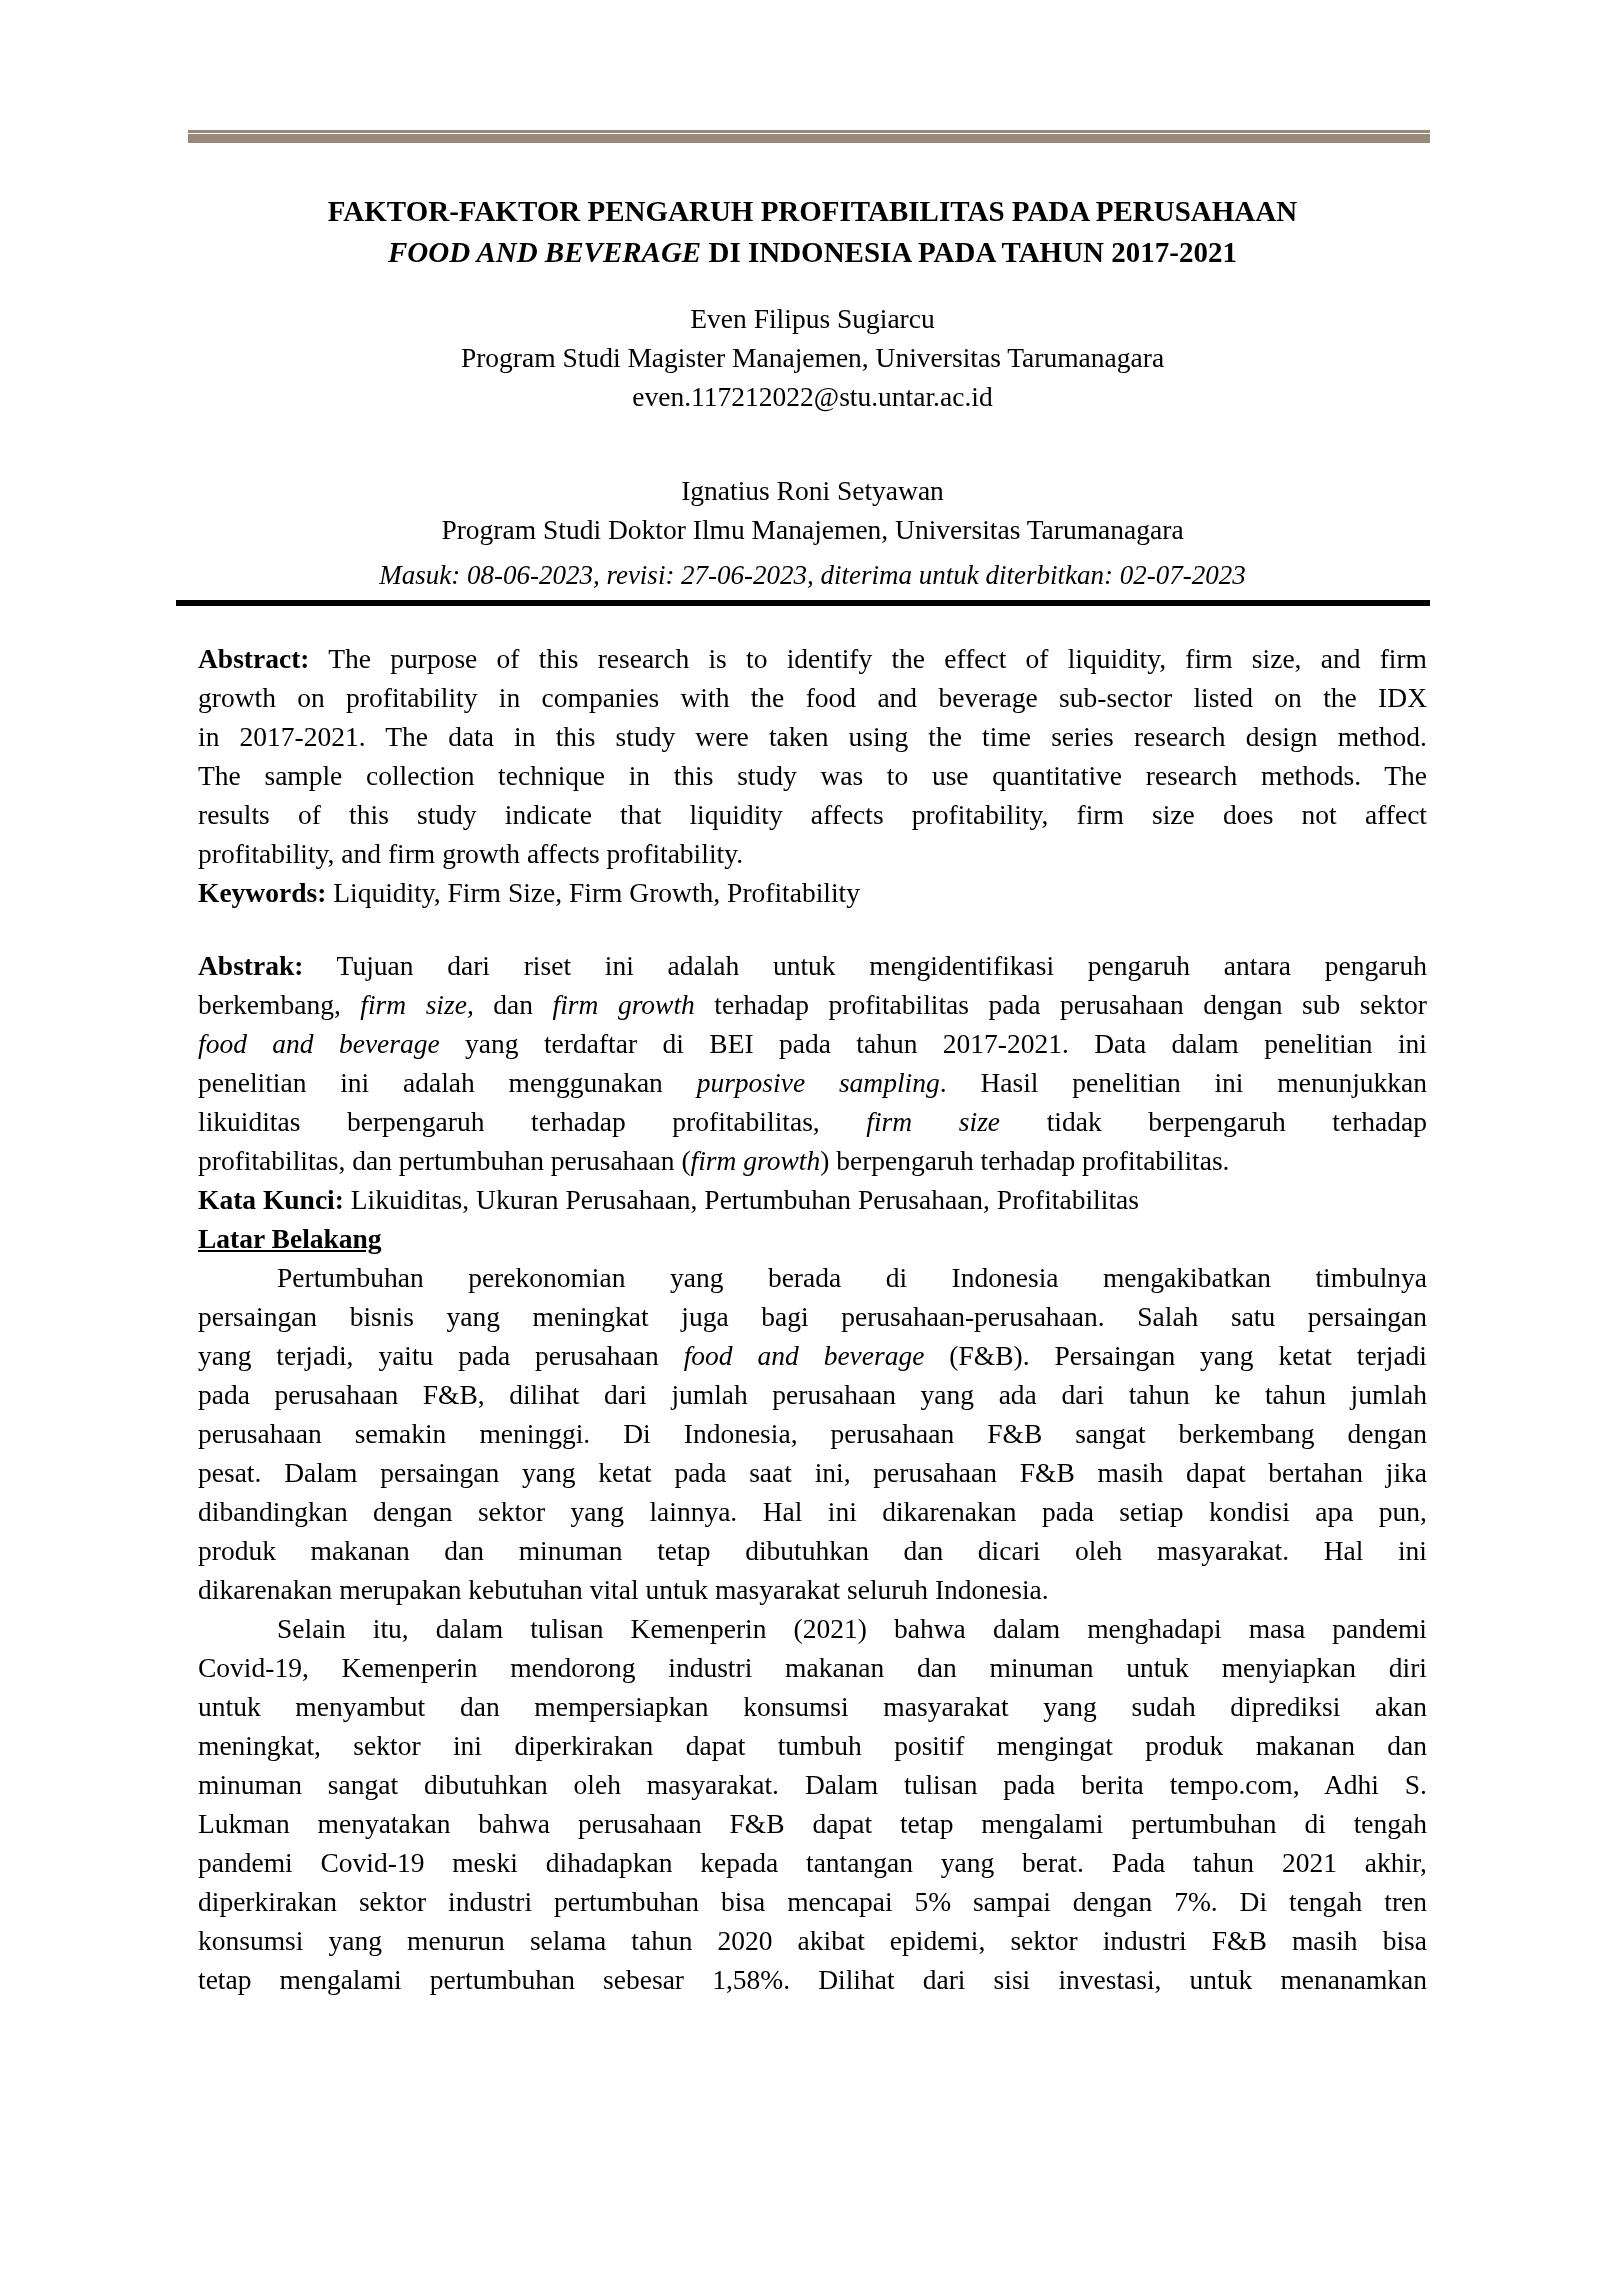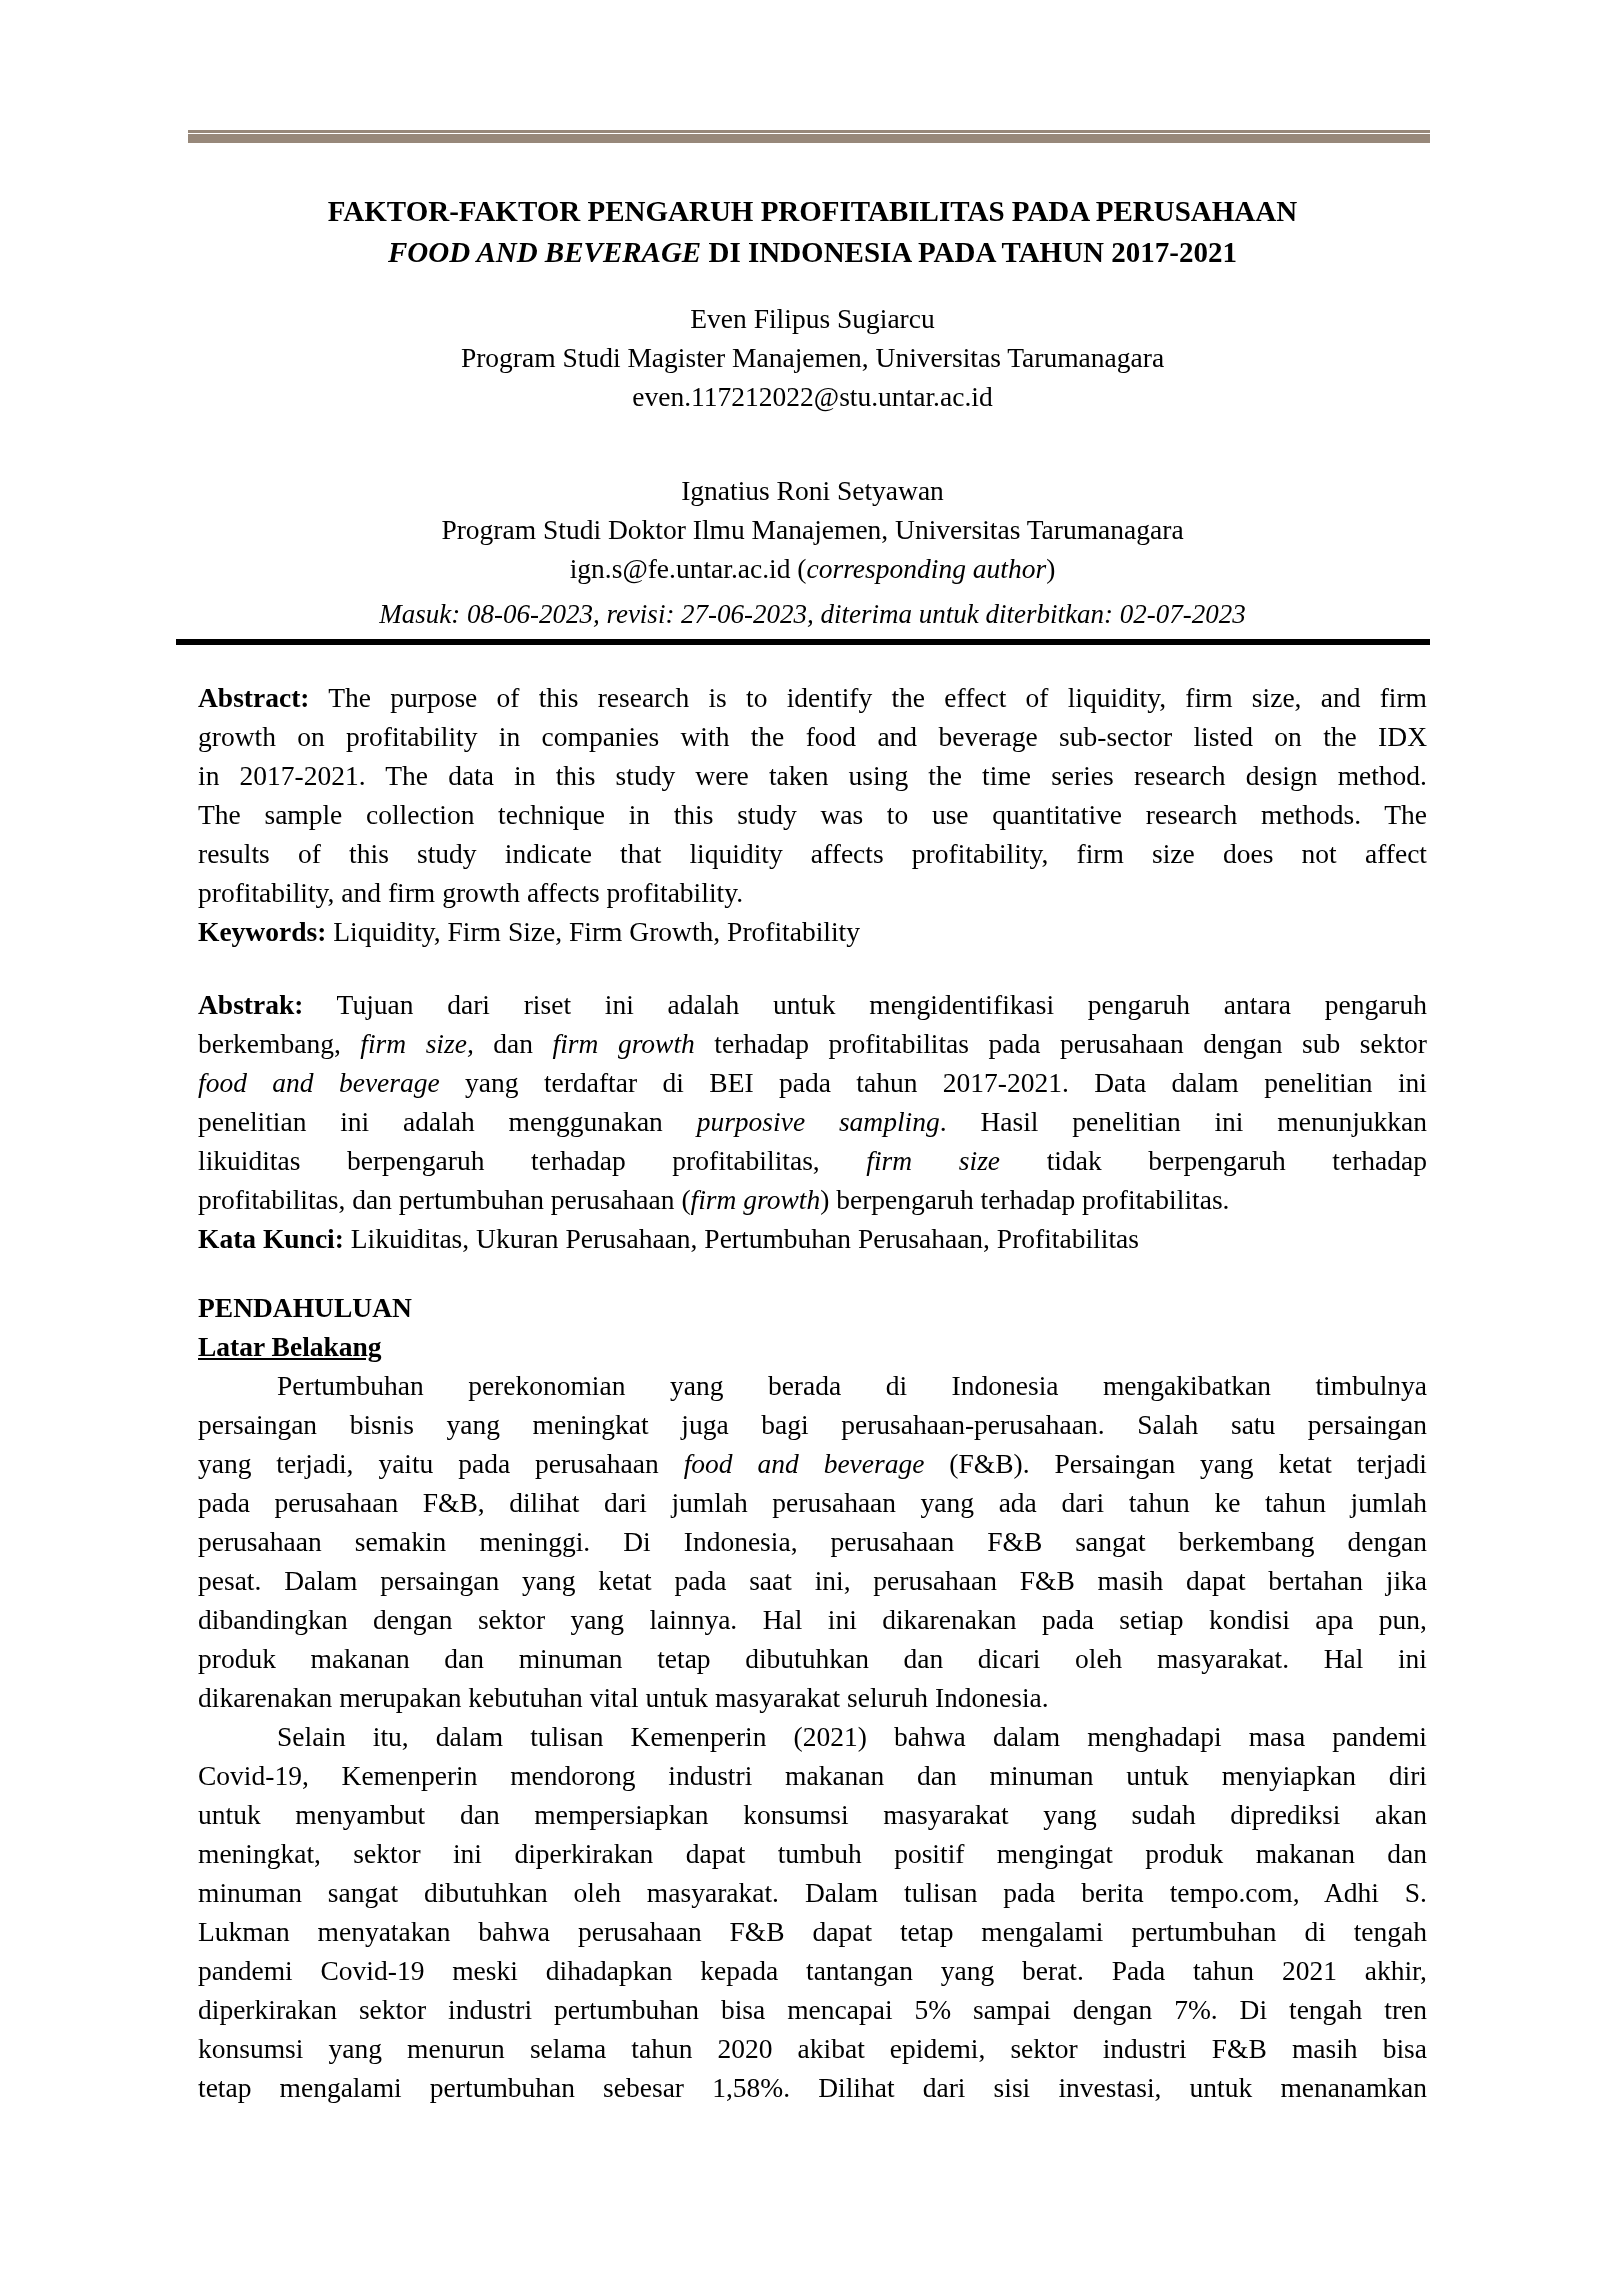--- a/index.html
+++ b/index.html
@@ -70,21 +70,20 @@
         <div class="line center" data-name="paper-title-line"><span class="i" data-name="text-run">FOOD AND BEVERAGE</span><span data-name="text-run"> DI INDONESIA PADA TAHUN 2017-2021</span></div>
       </div>
       <div data-name="author-block-1" class="block">
         <div class="line center" data-name="author-block-1-line"><span data-name="text-run">Even Filipus Sugiarcu</span></div>
         <div class="line center" data-name="author-block-1-line"><span data-name="text-run">Program Studi Magister Manajemen, Universitas Tarumanagara</span></div>
         <div class="line center" data-name="author-block-1-line"><span data-name="text-run">even.117212022@stu.untar.ac.id</span></div>
       </div>
       <div data-name="author-block-2" class="block">
         <div class="line center" data-name="author-block-2-line"><span data-name="text-run">Ignatius Roni Setyawan</span></div>
         <div class="line center" data-name="author-block-2-line"><span data-name="text-run">Program Studi Doktor Ilmu Manajemen, Universitas Tarumanagara</span></div>
-        <div class="line center" data-name="author-block-2-line"><span data-name="text-run">ign.s@fe.untar.ac.id (</span><span class="i" data-name="text-run">corresponding author</span><span data-name="text-run">)</span></div>
       </div>
       <div data-name="submission-dates" class="block italic">
         <div class="line center" data-name="submission-dates-line"><span data-name="text-run">Masuk: 08-06-2023, revisi: 27-06-2023, diterima untuk diterbitkan: 02-07-2023</span></div>
       </div>
       <div data-name="header-rule" class="hrule"></div>
       <div data-name="abstract-en" class="block">
         <div class="line fill" data-name="abstract-en-line"><span class="b" data-name="text-run">Abstract:</span><span data-name="text-run"> The purpose of this research is to identify the effect of liquidity, firm size, and firm</span></div>
         <div class="line fill" data-name="abstract-en-line"><span data-name="text-run">growth on profitability in companies with the food and beverage sub-sector listed on the IDX</span></div>
         <div class="line fill" data-name="abstract-en-line"><span data-name="text-run">in 2017-2021. The data in this study were taken using the time series research design method.</span></div>
         <div class="line fill" data-name="abstract-en-line"><span data-name="text-run">The sample collection technique in this study was to use quantitative research methods. The</span></div>
@@ -97,23 +96,20 @@
       <div data-name="abstract-id" class="block">
         <div class="line fill" data-name="abstract-id-line"><span class="b" data-name="text-run">Abstrak:</span><span data-name="text-run"> Tujuan dari riset ini adalah untuk mengidentifikasi pengaruh antara pengaruh</span></div>
         <div class="line fill" data-name="abstract-id-line"><span data-name="text-run">berkembang, </span><span class="i" data-name="text-run">firm size,</span><span data-name="text-run"> dan </span><span class="i" data-name="text-run">firm growth</span><span data-name="text-run"> terhadap profitabilitas pada perusahaan dengan sub sektor</span></div>
         <div class="line fill" data-name="abstract-id-line"><span class="i" data-name="text-run">food and beverage</span><span data-name="text-run"> yang terdaftar di BEI pada tahun 2017-2021. Data dalam penelitian ini</span></div>
         <div class="line fill" data-name="abstract-id-line"><span data-name="text-run">penelitian ini adalah menggunakan </span><span class="i" data-name="text-run">purposive sampling</span><span data-name="text-run">. Hasil penelitian ini menunjukkan</span></div>
         <div class="line fill" data-name="abstract-id-line"><span data-name="text-run">likuiditas berpengaruh terhadap profitabilitas, </span><span class="i" data-name="text-run">firm size</span><span data-name="text-run"> tidak berpengaruh terhadap</span></div>
         <div class="line left" data-name="abstract-id-line"><span data-name="text-run">profitabilitas, dan pertumbuhan perusahaan (</span><span class="i" data-name="text-run">firm growth</span><span data-name="text-run">) berpengaruh terhadap profitabilitas.</span></div>
       </div>
       <div data-name="keywords-id" class="block">
         <div class="line left" data-name="keywords-id-line"><span class="b" data-name="text-run">Kata Kunci:</span><span data-name="text-run"> Likuiditas, Ukuran Perusahaan, Pertumbuhan Perusahaan, Profitabilitas</span></div>
-      </div>
-      <div data-name="section-pendahuluan" class="block">
-        <div class="line left" data-name="section-pendahuluan-line"><span class="b" data-name="text-run">PENDAHULUAN</span></div>
       </div>
       <div data-name="subsection-latar-belakang" class="block">
         <div class="line left" data-name="subsection-latar-belakang-line"><span class="b" data-name="text-run">Latar Belakang</span></div>
       </div>
       <div data-name="paragraph-1" class="block">
         <div class="line fill ind" data-name="paragraph-1-line"><span data-name="text-run">Pertumbuhan perekonomian yang berada di Indonesia mengakibatkan timbulnya</span></div>
         <div class="line fill" data-name="paragraph-1-line"><span data-name="text-run">persaingan bisnis yang meningkat juga bagi perusahaan-perusahaan. Salah satu persaingan</span></div>
         <div class="line fill" data-name="paragraph-1-line"><span data-name="text-run">yang terjadi, yaitu pada perusahaan </span><span class="i" data-name="text-run">food and beverage</span><span data-name="text-run"> (F&amp;B). Persaingan yang ketat terjadi</span></div>
         <div class="line fill" data-name="paragraph-1-line"><span data-name="text-run">pada perusahaan F&amp;B, dilihat dari jumlah perusahaan yang ada dari tahun ke tahun jumlah</span></div>
         <div class="line fill" data-name="paragraph-1-line"><span data-name="text-run">perusahaan semakin meninggi. Di Indonesia, perusahaan F&amp;B sangat berkembang dengan</span></div>

